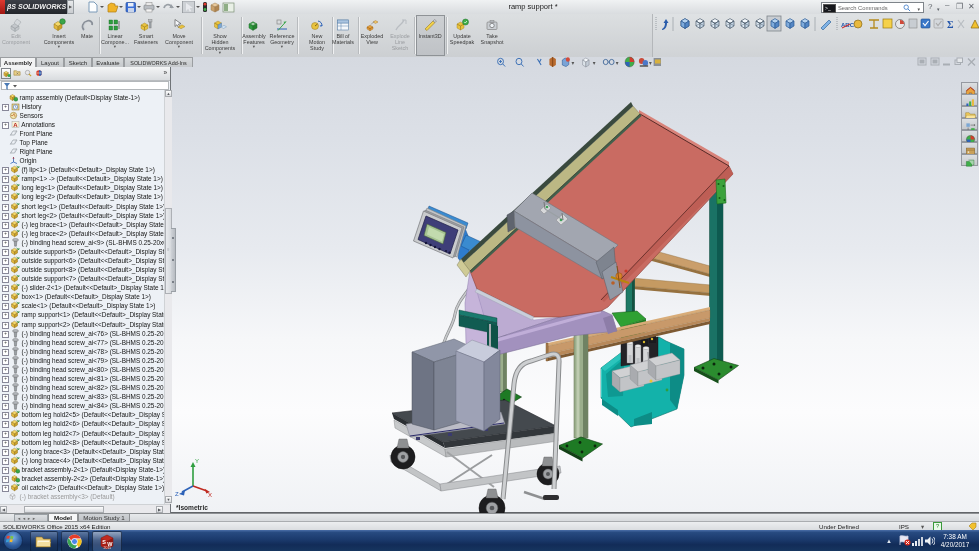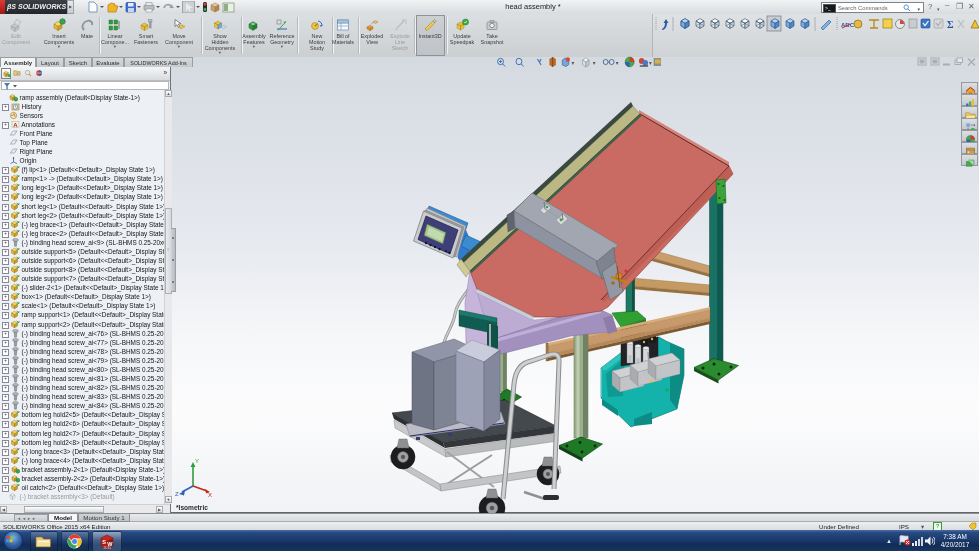--- a/index.html
+++ b/index.html
@@ -99,21 +99,21 @@
   <circle cx="119" cy="3.2" r="1.4" fill="#e03a2f"></circle>
   <circle cx="119" cy="8.5" r="1.4" fill="#3fae49"></circle>
 
   <path d="M125,4 l4,-2 4,2 -4,2 z" fill="#e8c89a" stroke="#9a7b4f" stroke-width=".5"></path>
   <path d="M125,4 v5 l4,2 v-5 z" fill="#caa06a" stroke="#9a7b4f" stroke-width=".5"></path>
   <path d="M133,4 v5 l-4,2 v-5 z" fill="#b08550" stroke="#9a7b4f" stroke-width=".5"></path>
 
   <rect x="137" y="2" width="11" height="9" fill="#e9f0e6" stroke="#7b8f76" stroke-width=".7"></rect>
   <rect x="138" y="3" width="4" height="7" fill="#8fae86"></rect>
 </svg>
-<div class="abs" id="doctitle">head assembly *</div>
+<div class="abs" id="doctitle">ramp support *</div>
 <div class="abs" id="searchbox">
     <span class="swi"></span>
     <span class="st">Search Commands</span>
 <svg style="position:absolute;right:12px;top:1.5px" width="8" height="8" viewBox="0 0 9 9">
       <circle cx="3.6" cy="3.6" r="2.5" fill="none" stroke="#4a84cc" stroke-width="1"></circle>
       <path d="M5.5,5.5 L8,8" stroke="#4a84cc" stroke-width="1.1"></path>
     </svg>
 <span style="position:absolute;right:3px;top:3px;font-size:5px;color:#555">▾</span>
   </div>
 <div class="abs winbtn" style="left:928px;">?</div>

